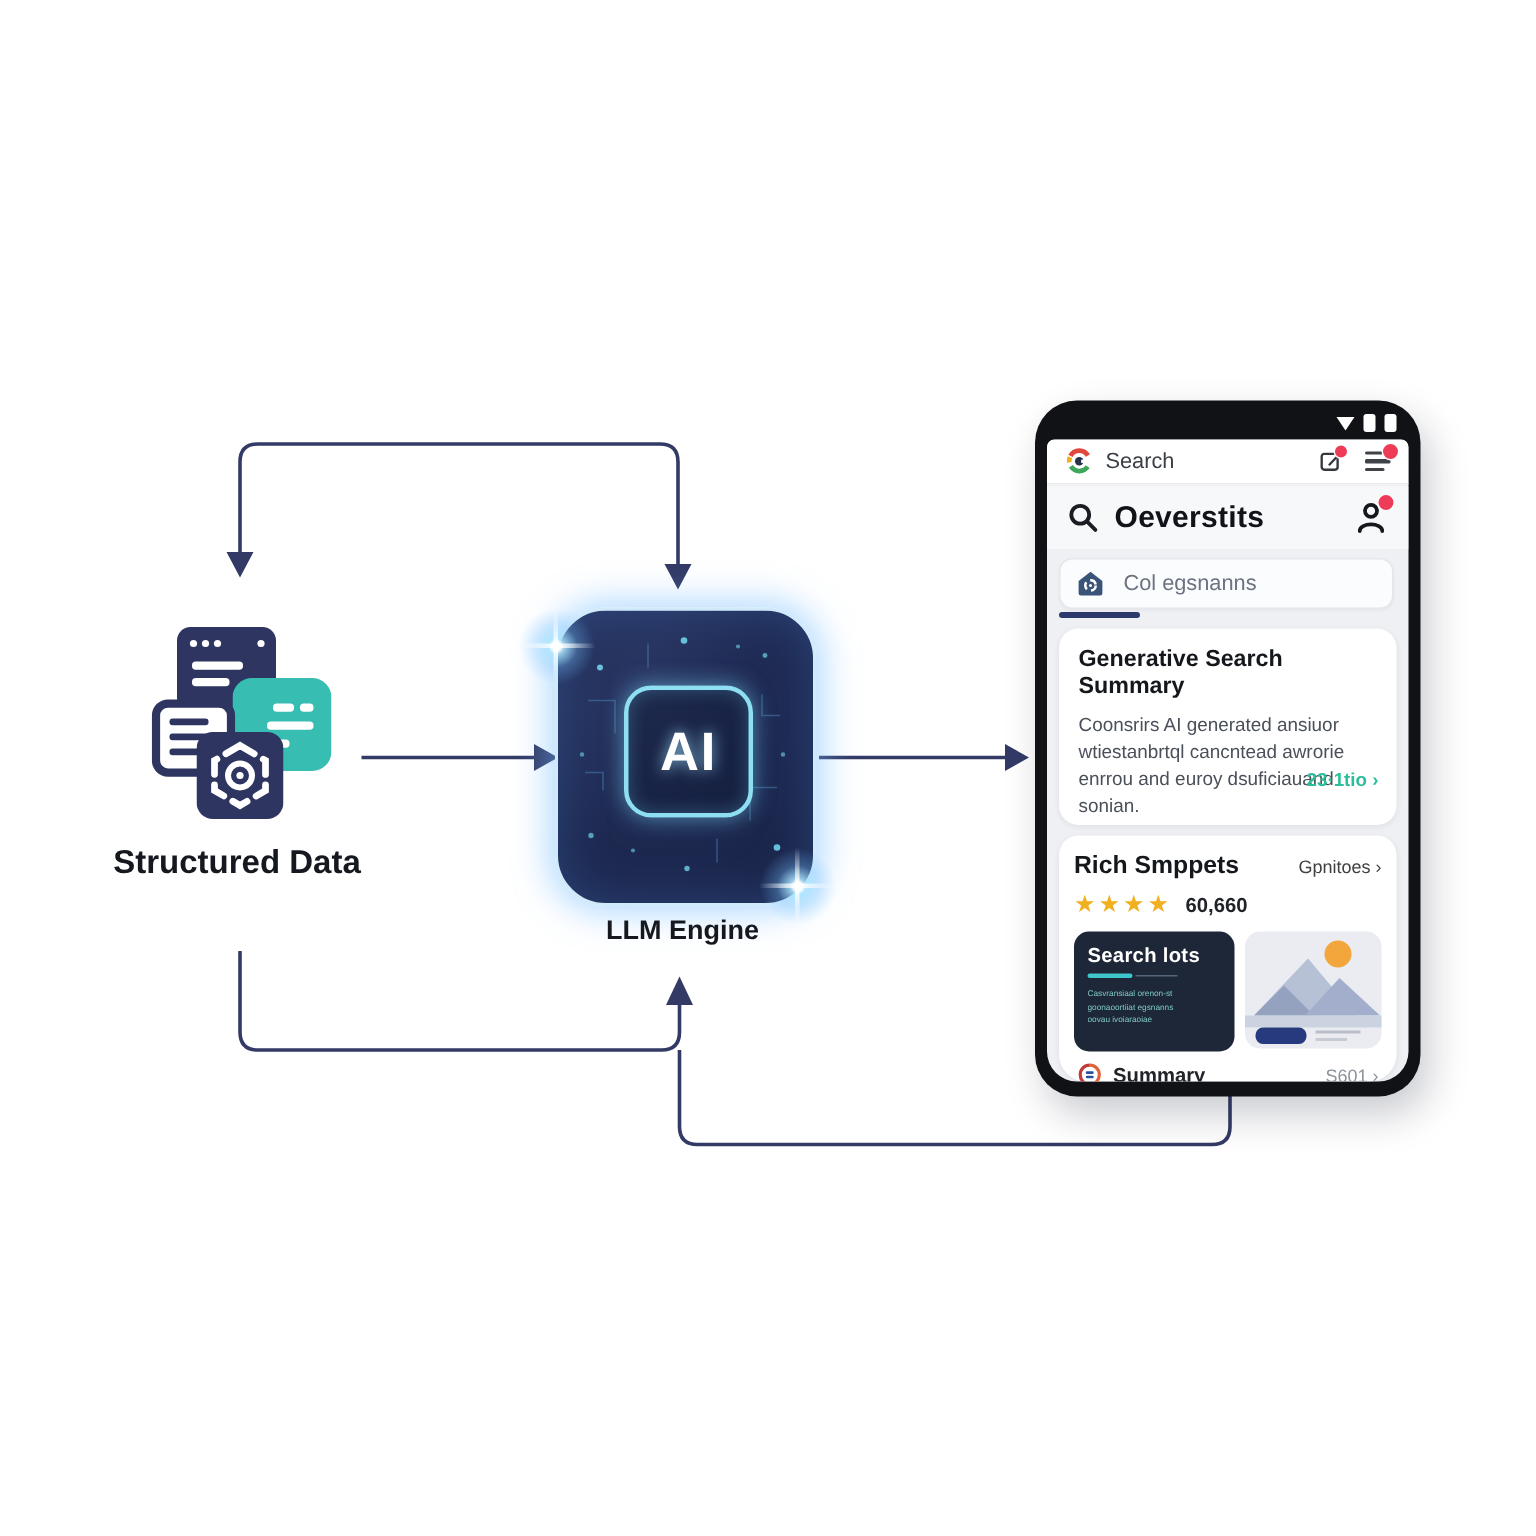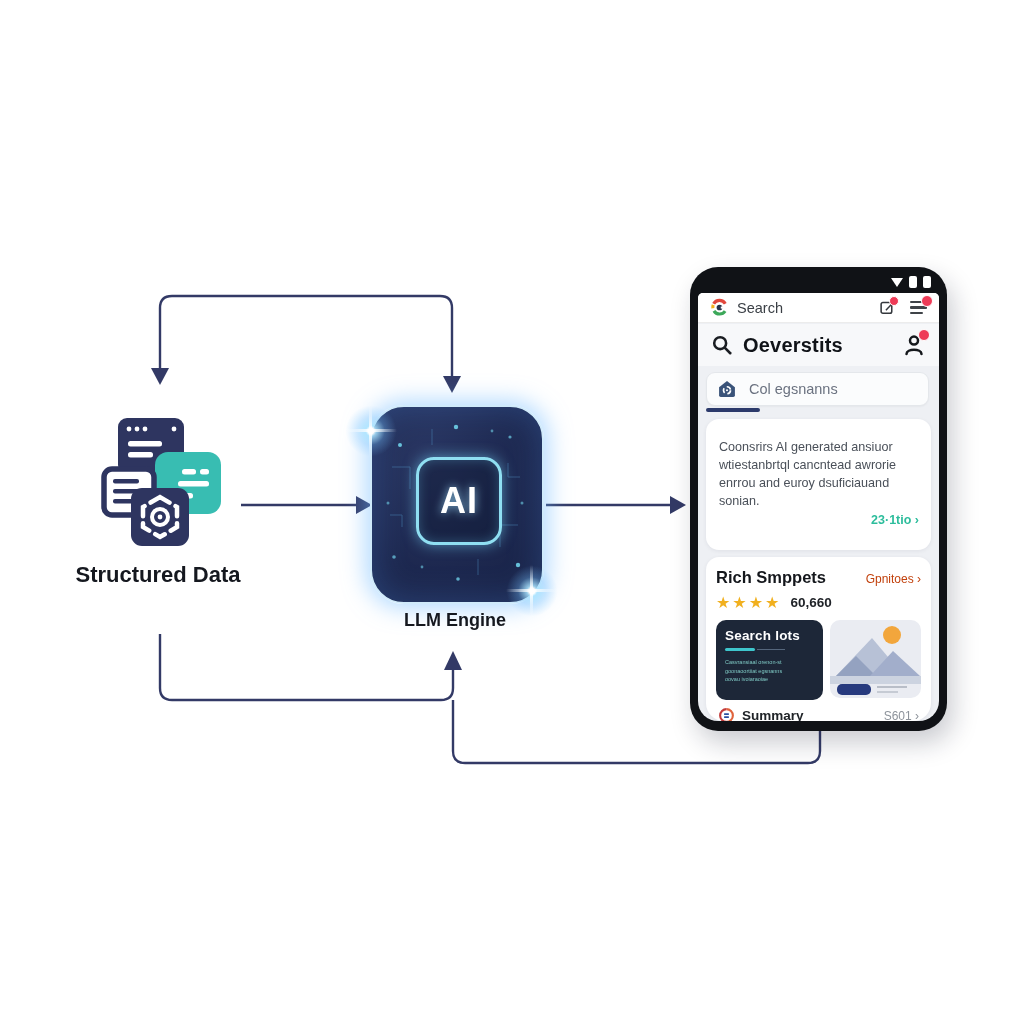--- a/index.html
+++ b/index.html
@@ -66,21 +66,21 @@
   .card{position:absolute;background:#fff;border-radius:13px;box-shadow:0 1px 4px rgba(25,30,50,.07);}
   #sumcard{left:8px;top:126px;width:225px;height:131px;padding:12px 13px;box-sizing:border-box;}
   #sumcard .title{font-size:15.5px;font-weight:700;color:#14171c;}
   #sumcard .body{font-size:12.6px;color:#4a5059;line-height:1.42;margin-top:8px;}
   #sumcard .link{position:absolute;right:12px;bottom:23px;font-size:12.5px;font-weight:700;color:#2dbd9c;}
 
   #snipcard{left:8px;top:264px;width:225px;height:164px;border-radius:13px 13px 18px 18px;
             padding:11px 10px 0 10px;box-sizing:border-box;}
   #sniphead{display:flex;align-items:baseline;}
   #sniphead .title{font-size:16.5px;font-weight:700;color:#14171c;flex:1;}
-  #sniphead .action{font-size:12px;color:#c2410c;}
+  #sniphead .action{font-size:12px;color:#404040;}
   #starrow{display:flex;align-items:center;margin-top:6px;}
   #starrow .stars{color:#f1b01f;font-size:16px;letter-spacing:2px;}
   #starrow .count{font-size:13.5px;font-weight:600;color:#202328;margin-left:9px;}
   #miniwrap{display:flex;gap:7px;margin-top:8px;}
   #darkcard{width:110px;height:80px;background:#1d2738;border-radius:10px;padding:8px 8px 0 9px;box-sizing:border-box;}
   #darkcard .title{color:#fff;font-size:13.5px;font-weight:700;letter-spacing:.2px;}
   #darkcard .bar{margin-top:5px;display:flex;align-items:center;}
   #darkcard .bar .teal{width:30px;height:3px;background:#3ec6cc;border-radius:2px;}
   #darkcard .bar .rest{width:28px;height:1.6px;background:#55667c;margin-left:2px;}
   #darkcard .tiny{margin-top:7px;font-size:5.5px;line-height:1.55;color:#7fc9c4;white-space:nowrap;overflow:hidden;}
@@ -233,20 +233,21 @@
         <svg width="20" height="20" viewBox="0 0 24 24">
           <path d="M12 2.5 L21.5 10 V19.5 A2 2 0 0 1 19.5 21.5 H4.5 A2 2 0 0 1 2.5 19.5 V10 Z" fill="#3a5379"></path>
           <circle cx="12" cy="13.5" r="4.2" fill="none" stroke="#fff" stroke-width="2" stroke-dasharray="6 3.5"></circle>
           <circle cx="12" cy="13.5" r="1.2" fill="#fff"></circle>
         </svg>
         <span class="lbl">Col egsnanns</span>
       </div>
       <div id="tab-underline"></div>
 
       <div id="sumcard" class="card">
+        <div class="title">Generative Search Summary</div>
         <div class="body">Coonsrirs AI generated ansiuor wtiestanbrtql cancntead awrorie enrrou and euroy dsuficiauand sonian.</div>
         <div class="link">23·1tio ›</div>
       </div>
 
       <div id="snipcard" class="card">
         <div id="sniphead">
           <span class="title">Rich Smppets</span>
           <span class="action">Gpnitoes ›</span>
         </div>
         <div id="starrow">

